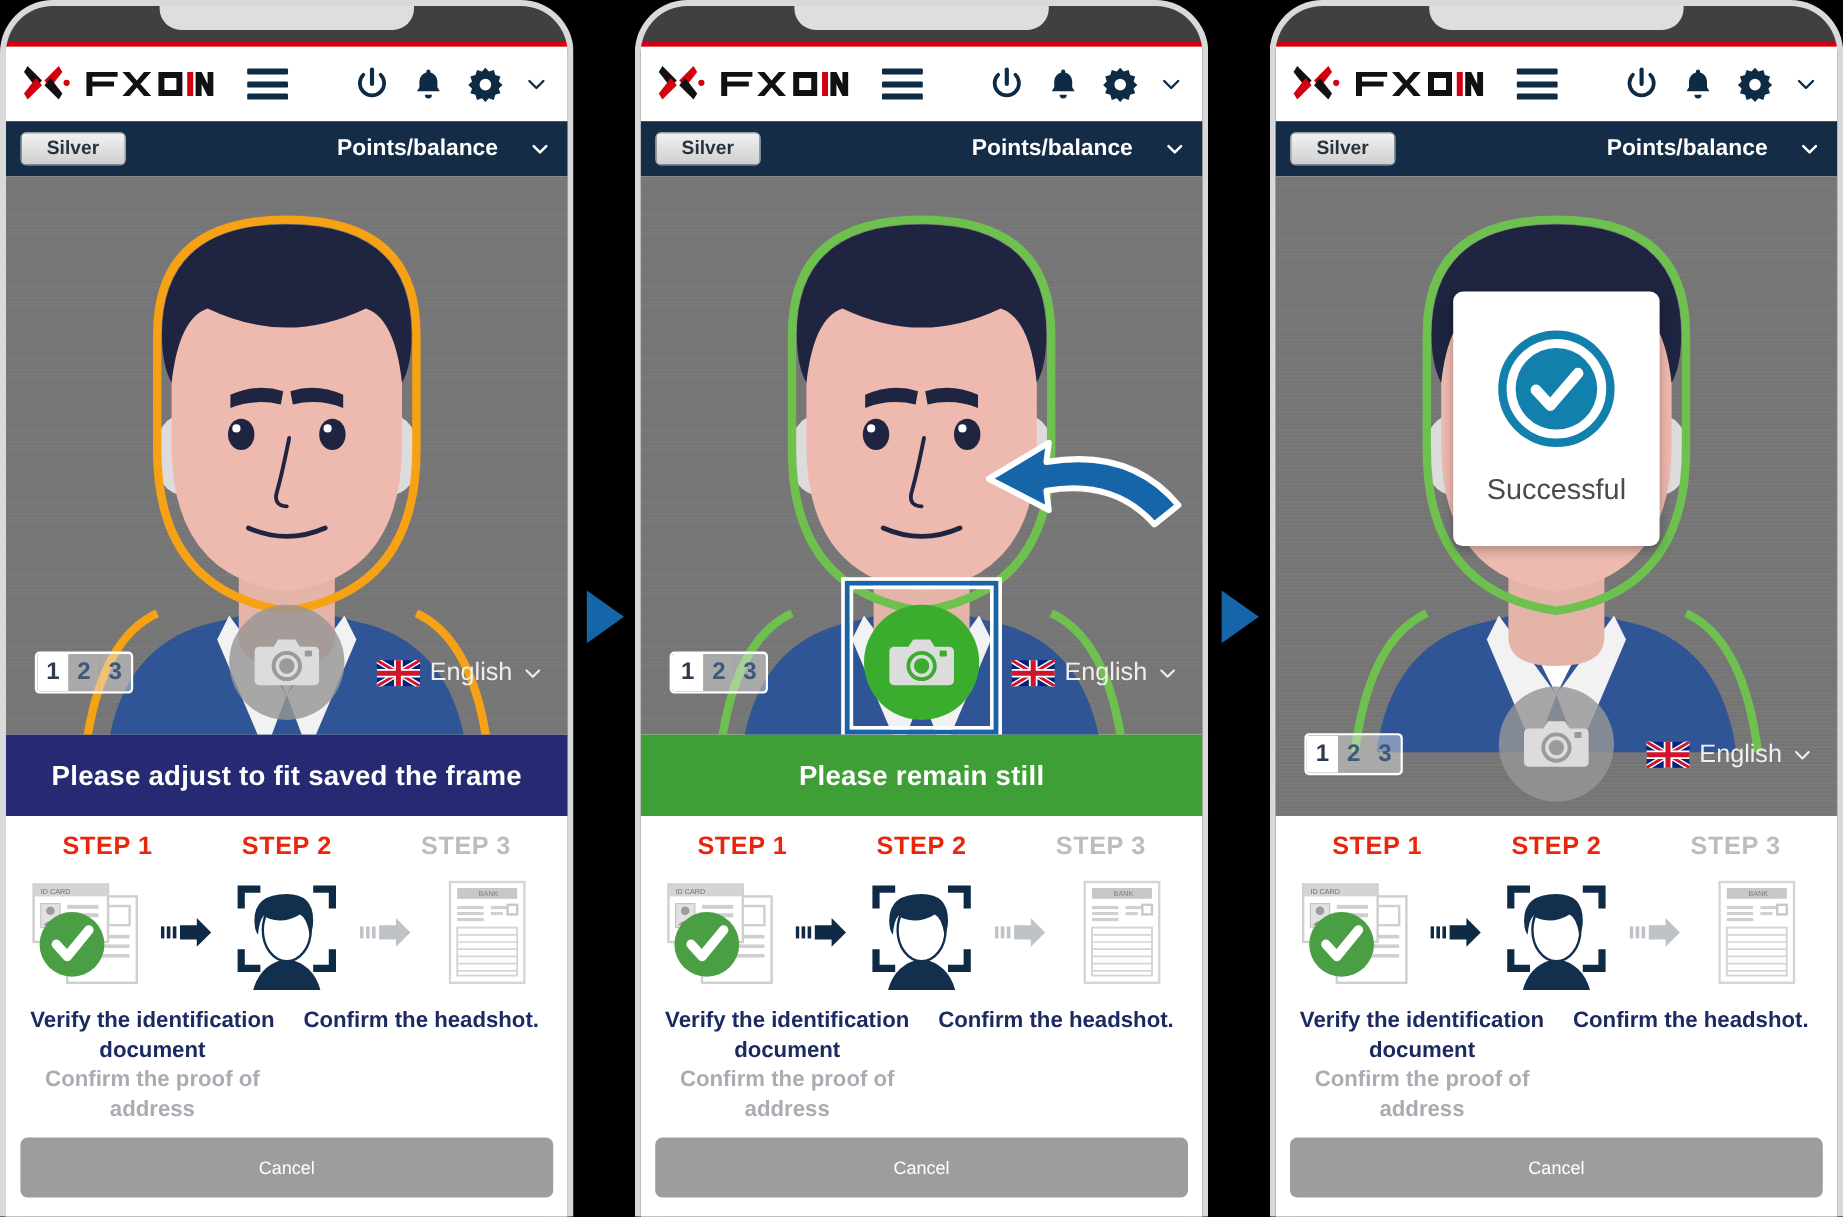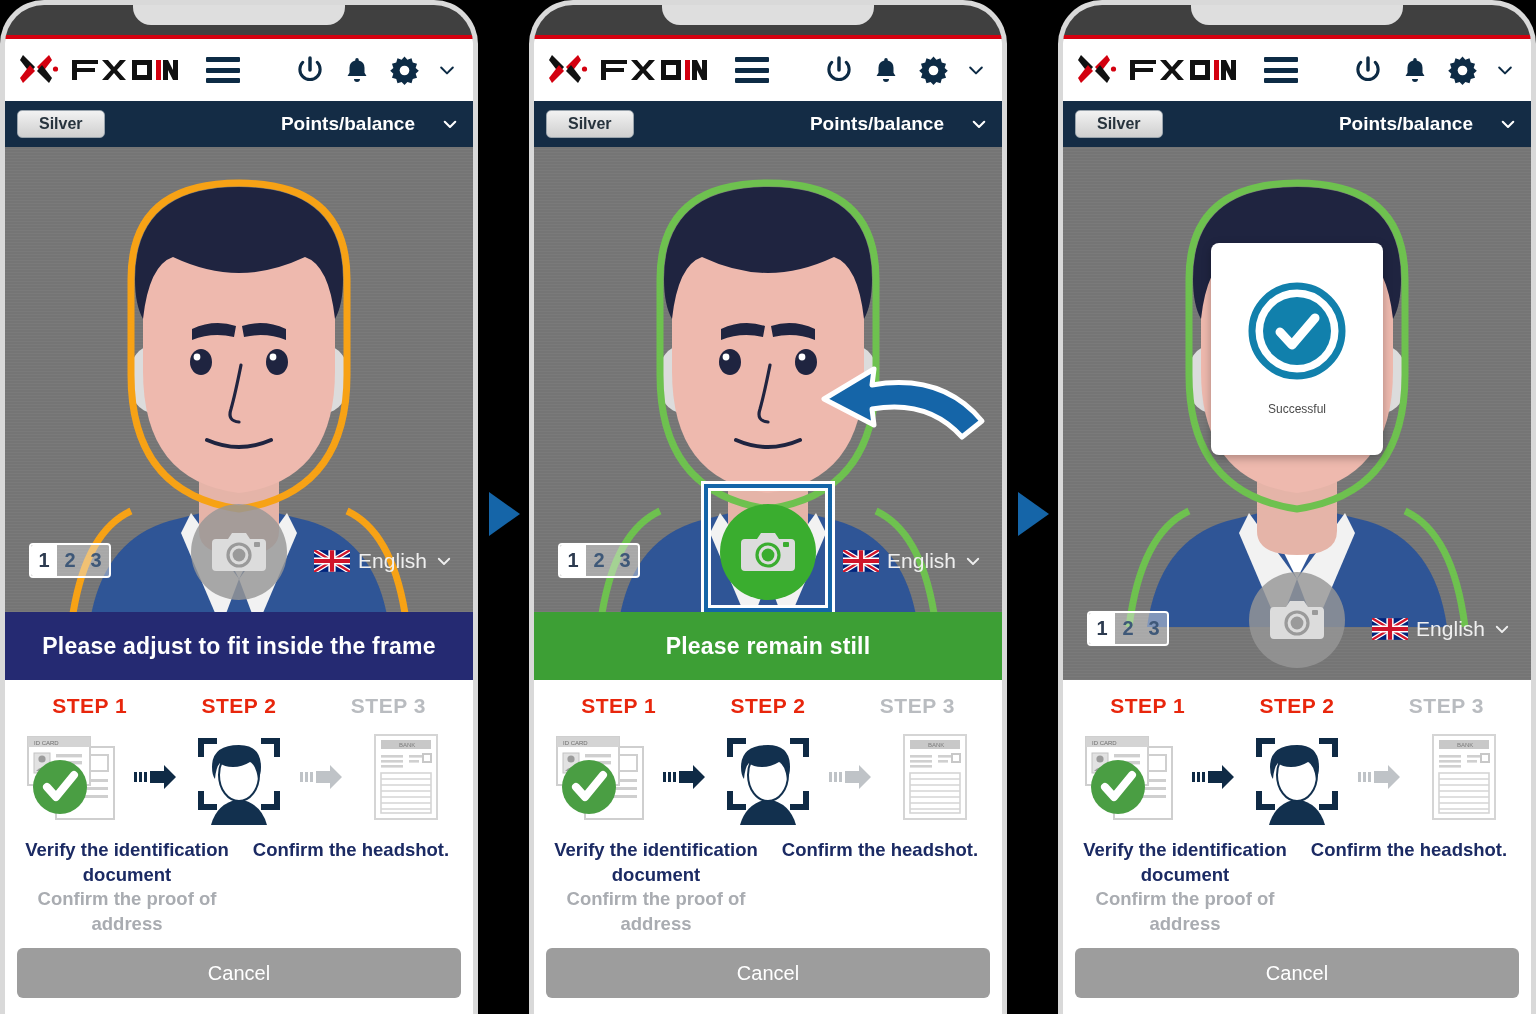--- a/index.html
+++ b/index.html
@@ -178,21 +178,21 @@
     transform: translateX(-50%);
     width: 172px; height: 212px;
     background: #ffffff;
     border-radius: 8px;
     box-shadow: 0 3px 10px rgba(0,0,0,.28);
     display: flex; flex-direction: column;
     align-items: center; justify-content: center;
     gap: 22px;
     z-index: 9;
   }
-  .success-text { font-size: 12px; color: #4a4a4a; }
+  .success-text { font-size: 24px; color: #4a4a4a; }
 
   
   .banner {
     flex: none;
     height: 68px;
     display: flex; align-items: center; justify-content: center;
     color: #ffffff;
     font-size: 23px; font-weight: bold;
     letter-spacing: .2px;
   }
@@ -239,21 +239,21 @@
     padding: 0 6px;
   }
   .step-label.on  { color: #1b2a63; }
   .step-label.off { color: #a9acb1; font-weight: bold; }
 
   .cancel-wrap { flex: none; padding: 8px 12px 16px 12px; background:#fff; }
   .cancel-btn {
     width: 100%; height: 50px;
     background: #9d9d9d;
     border: none; border-radius: 6px;
-    color: #ffffff; font-size: 20px;
+    color: #ffffff; font-size: 15px;
     font-family: "Liberation Sans", sans-serif;
     cursor: pointer;
   }
 
   
   .sep-arrow {
     position: absolute;
     top: 491px;
     width: 34px; height: 46px;
     z-index: 20;
@@ -373,21 +373,21 @@
         <div class="shutter">
           <svg width="54" height="46" viewBox="0 0 54 46">
             <path d="M4 10 h12 l4-6 h14 l4 6 h12 a4 4 0 0 1 4 4 v24 a4 4 0 0 1-4 4 H4 a4 4 0 0 1-4-4 V14 a4 4 0 0 1 4-4 Z" fill="#dcdcdc"></path>
             <circle cx="27" cy="26" r="11" fill="none" stroke="#9a9a9a" stroke-width="3.2"></circle>
             <circle cx="27" cy="26" r="6.4" fill="#9a9a9a"></circle>
             <rect x="42" y="13" width="6" height="5" rx="1" fill="#9a9a9a"></rect>
           </svg>
         </div>
       </div>
 
-      <div class="banner navy">Please adjust to fit inside the frame</div>
+      <div class="banner navy">Please adjust to fit saved the frame</div>
 
       <div class="steps">
         <div class="step-titles">
           <div class="step-title on">STEP 1</div>
           <div class="step-title on">STEP 2</div>
           <div class="step-title off">STEP 3</div>
         </div>
         <div class="step-icons">
           <div class="step-icon">
             <svg width="108" height="96" viewBox="0 0 108 96">

